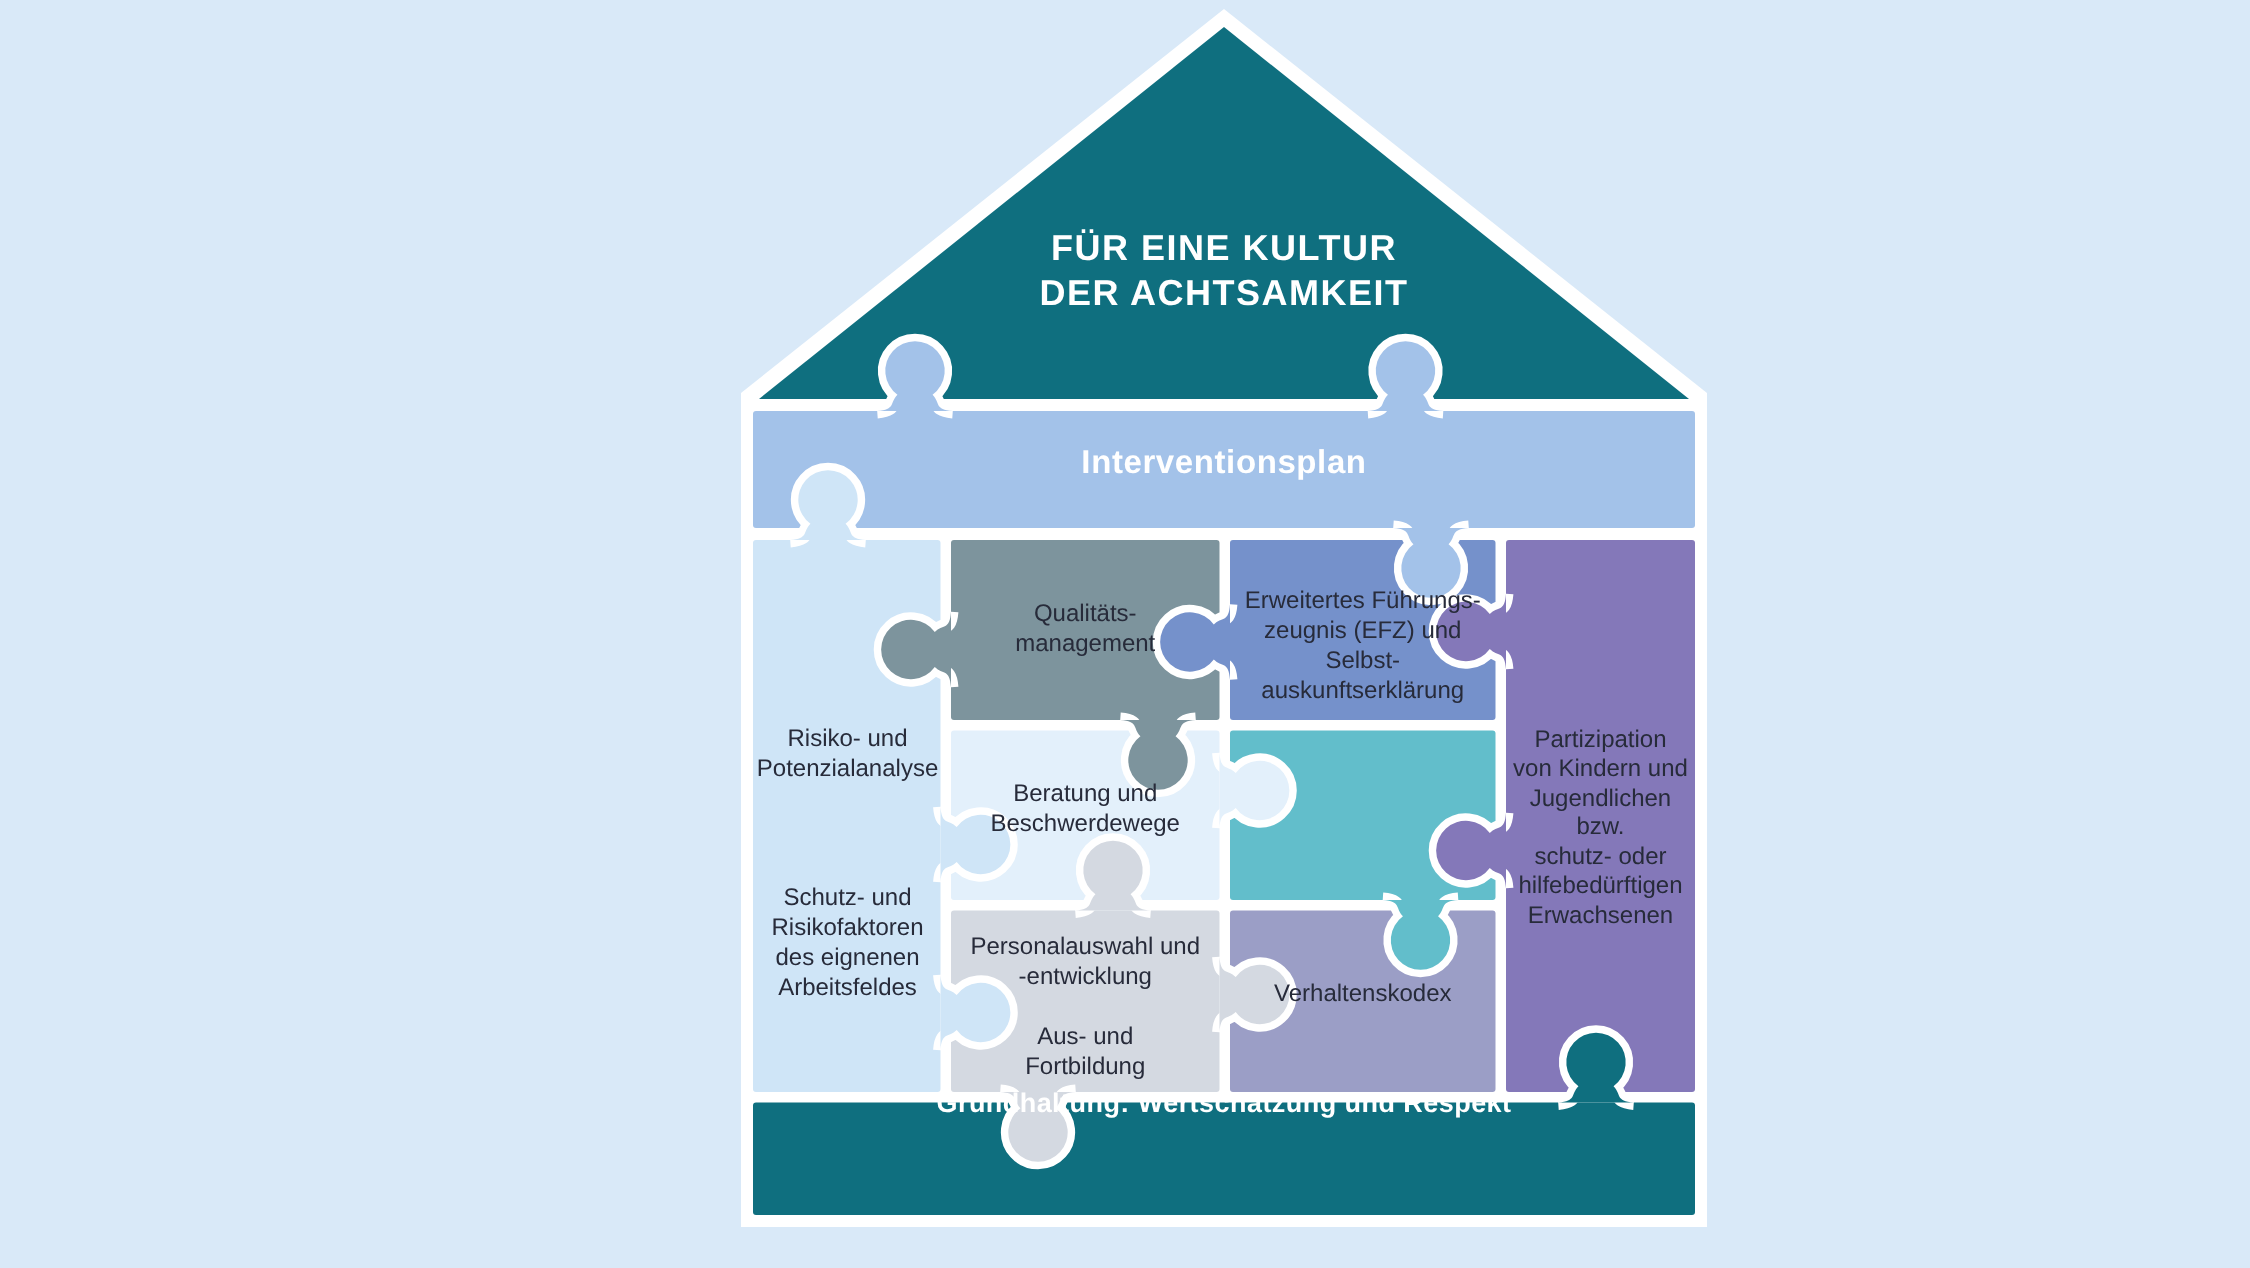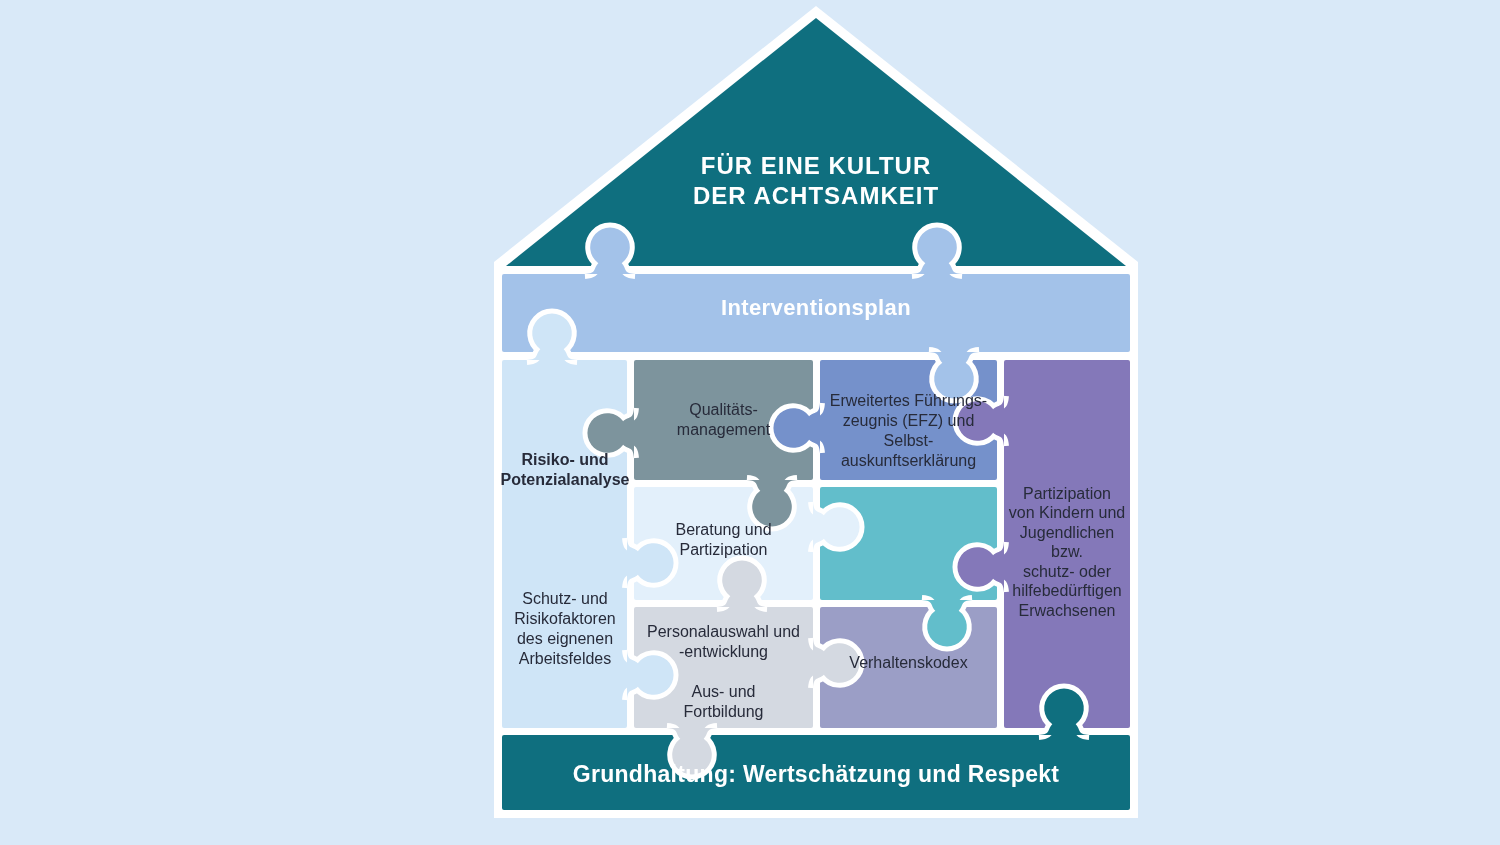--- a/index.html
+++ b/index.html
@@ -4,22 +4,22 @@
 <style>
   html,body{margin:0;padding:0;width:1500px;height:845px;overflow:hidden;
     background:#d9e9f8;font-family:"Liberation Sans","DejaVu Sans",sans-serif;}
   .stage{position:relative;width:1500px;height:670px;margin-left:32px;}
   svg.puzzle{position:absolute;left:0;top:0;}
   .label{position:absolute;display:flex;align-items:center;justify-content:center;
     text-align:center;white-space:pre-line;color:#272b3a;font-size:16px;line-height:20px;}
   .hdr{font-weight:700;color:#ffffff;}
   .roof-title{left:534px;top:148px;width:500px;height:66px;font-size:24px;line-height:30px;letter-spacing:1px;}
   .intervention{left:470px;top:269px;width:628px;height:78px;font-size:22px;letter-spacing:.4px;}
-  .foundation{left:470px;top:737px;width:628px;height:73px;font-size:23px;letter-spacing:.3px;}
-  .risiko{left:464px;top:446px;width:138px;height:48px;font-weight:bold;}
+  .foundation{left:470px;top:698px;width:628px;height:73px;font-size:18px;letter-spacing:.3px;}
+  .risiko{left:464px;top:479px;width:138px;height:48px;}
   .schutz{left:464px;top:587px;width:138px;height:84px;}
   .qualitaet{left:602px;top:396px;width:179px;height:48px;}
   .beratung{left:602px;top:516px;width:179px;height:48px;}
   .personal{left:602px;top:622px;width:179px;height:100px;}
   .fuehrung{left:786px;top:398px;width:181px;height:66px;}
   .nachhaltig{left:788px;top:514px;width:177px;height:48px;}
   .verhalten{left:788px;top:650px;width:177px;height:26px;text-align:right;}
   .partizipation{left:968px;top:482px;width:134px;height:140px;line-height:19.5px;}
 </style>
 </head>
@@ -128,21 +128,21 @@
 
   <div class="label risiko">Risiko- und
 Potenzialanalyse</div>
   <div class="label schutz">Schutz- und
 Risikofaktoren
 des eignenen
 Arbeitsfeldes</div>
   <div class="label qualitaet">Qualitäts-
 management</div>
   <div class="label beratung">Beratung und
-Partizipation</div>
+Beschwerdewege</div>
   <div class="label personal">Personalauswahl und
 -entwicklung
 
 Aus- und
 Fortbildung</div>
   <div class="label fuehrung">Erweitertes Führungs-
 zeugnis (EFZ) und Selbst-
 auskunftserklärung</div>
   <div class="label verhalten">Verhaltenskodex</div>
   <div class="label partizipation">Partizipation

